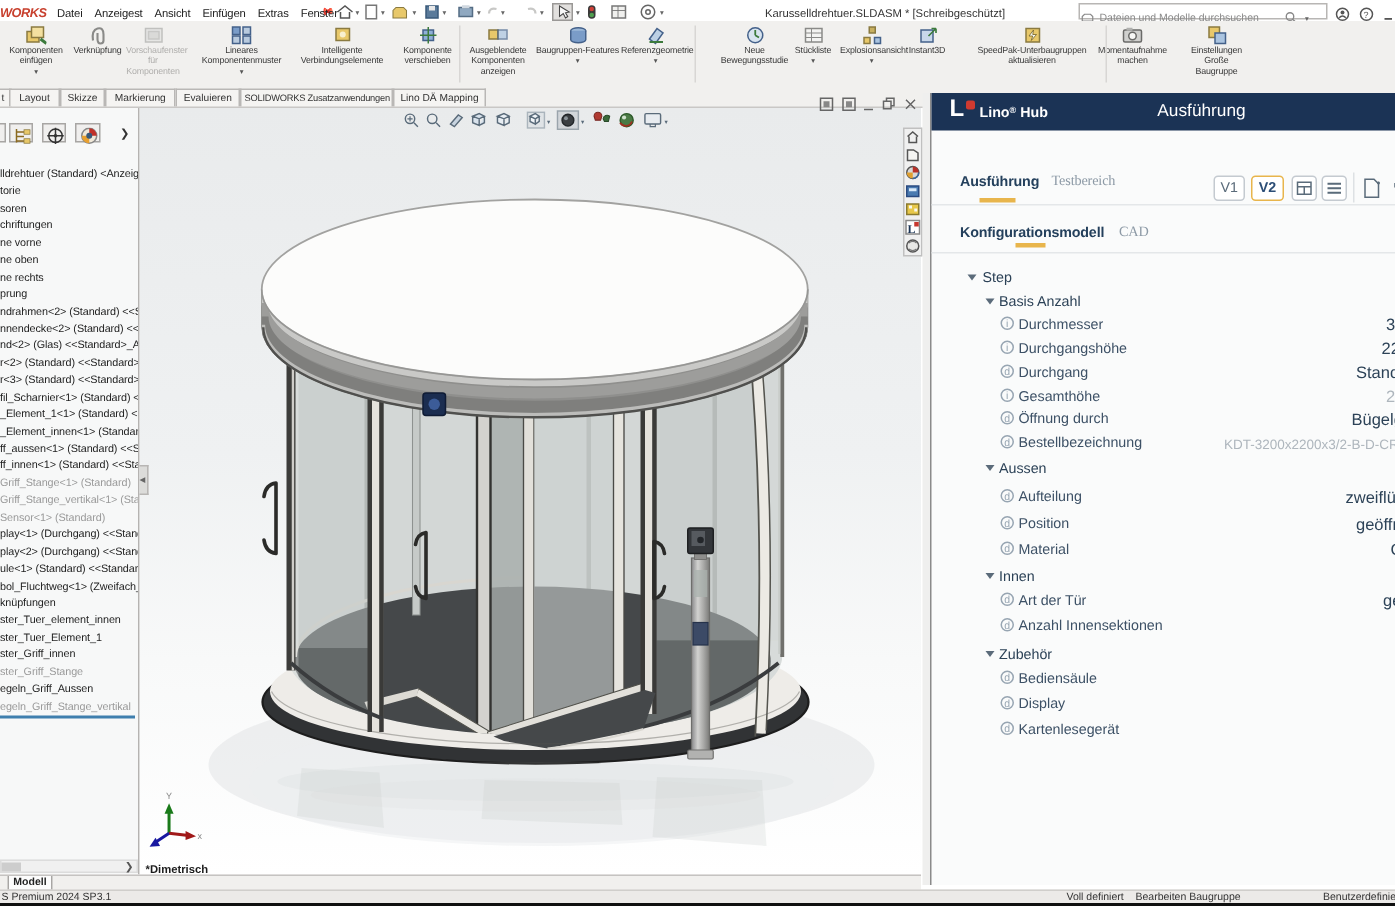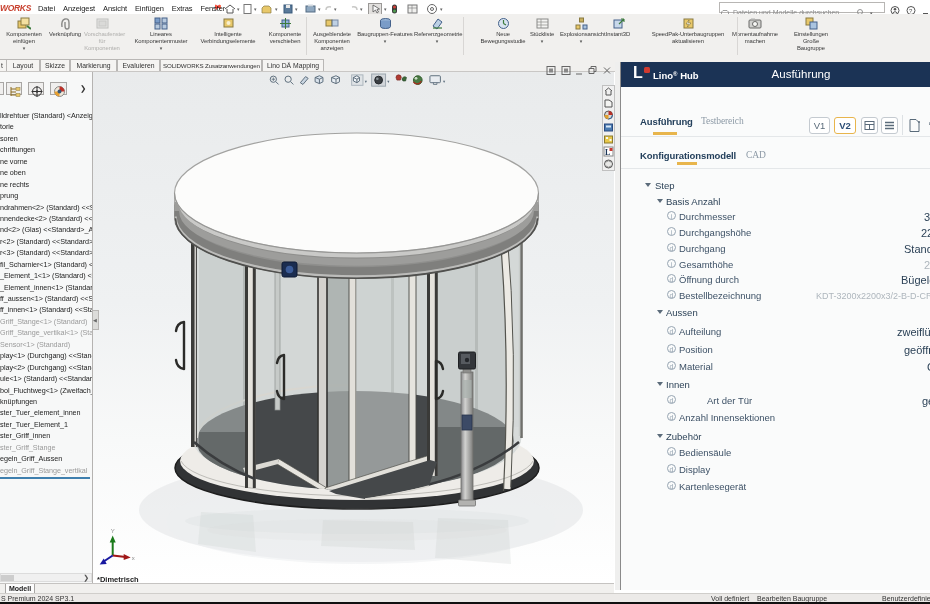--- a/index.html
+++ b/index.html
@@ -56,20 +56,21 @@
   .ptri{position:absolute;width:0;height:0;border-left:3.5px solid transparent;border-right:3.5px solid transparent;border-top:4.5px solid #5b6b7a;}
 </style>
 </head>
 <body>
 <div id="app">
 
   <div class="abs" id="titlebar"></div>
   <div class="abs" id="swlogo">WORKS</div>
   <div class="abs" style="left:213px;top:4px;font-size:7px;color:#777;transform:rotate(40deg);">📌</div>
   <div class="abs" id="menus"><span>Datei</span><span>Anzeigest</span><span>Ansicht</span><span>Einfügen</span><span>Extras</span><span>Fenster</span></div>
+  <div class="abs" id="doctitle" style="left:430px;top:3.5px;">Karusselldrehtuer.SLDASM * [Schreibgeschützt]</div>
   <div class="abs" id="qat" style="left:222px;top:1px;width:250px;height:12px;">
     <svg width="250" height="12">
       <path d="M3 6 L8 2 L13 6 M5 6 V10 H11 V6" fill="none" stroke="#555" stroke-width="1"></path>
       <rect x="22" y="1.5" width="7" height="9" fill="#fff" stroke="#777"></rect>
       <path d="M42 3 h5 l2 2 v5 h-9 v-5 z" fill="#e8c86a" stroke="#8a7a40" stroke-width=".7"></path>
       <rect x="62" y="2" width="8" height="8" fill="#5a7a9a" stroke="#3a5a7a"></rect>
         <rect x="64" y="2" width="4" height="3" fill="#e8e8e8"></rect>
       <rect x="84" y="3" width="9" height="6" fill="#8fa8c0" stroke="#546c84"></rect>
         <rect x="86" y="1.5" width="5" height="2" fill="#d0d8e0"></rect>
       <path d="M104 7 q0 -4 5 -3" fill="none" stroke="#c8c8c6" stroke-width="1.5"></path>
@@ -538,21 +539,21 @@
       <div class="pval" style="left:260px;top:239px;">zweiflügelig</div>
       <div class="picon" style="left:30px;top:257px;">d</div>
       <div class="plabel" style="left:42px;top:257px;">Position</div>
       <div class="pval" style="left:267px;top:257px;">geöffnet</div>
       <div class="picon" style="left:30px;top:274px;">d</div>
       <div class="plabel" style="left:42px;top:274px;">Material</div>
       <div class="pval" style="left:290px;top:274px;">Glas</div>
       <div class="ptri" style="left:20px;top:295px;"></div>
       <div class="pgroup" style="left:29px;top:292px;">Innen</div>
       <div class="picon" style="left:30px;top:308px;">d</div>
-      <div class="plabel" style="left:42px;top:308px;margin-left:28px;">Art der Tür</div>
+      <div class="plabel" style="left:42px;top:308px;">Art der Tür</div>
       <div class="pval" style="left:285px;top:308px;">geteilt</div>
       <div class="picon" style="left:30px;top:325px;">d</div>
       <div class="plabel" style="left:42px;top:325px;">Anzahl Innensektionen</div>
 
       <div class="ptri" style="left:20px;top:347px;"></div>
       <div class="pgroup" style="left:29px;top:344px;">Zubehör</div>
       <div class="picon" style="left:30px;top:360px;">d</div>
       <div class="plabel" style="left:42px;top:360px;">Bediensäule</div>
       <div class="pval" style="left:301px;top:360px;">Ja</div>
       <div class="picon" style="left:30px;top:377px;">d</div>

